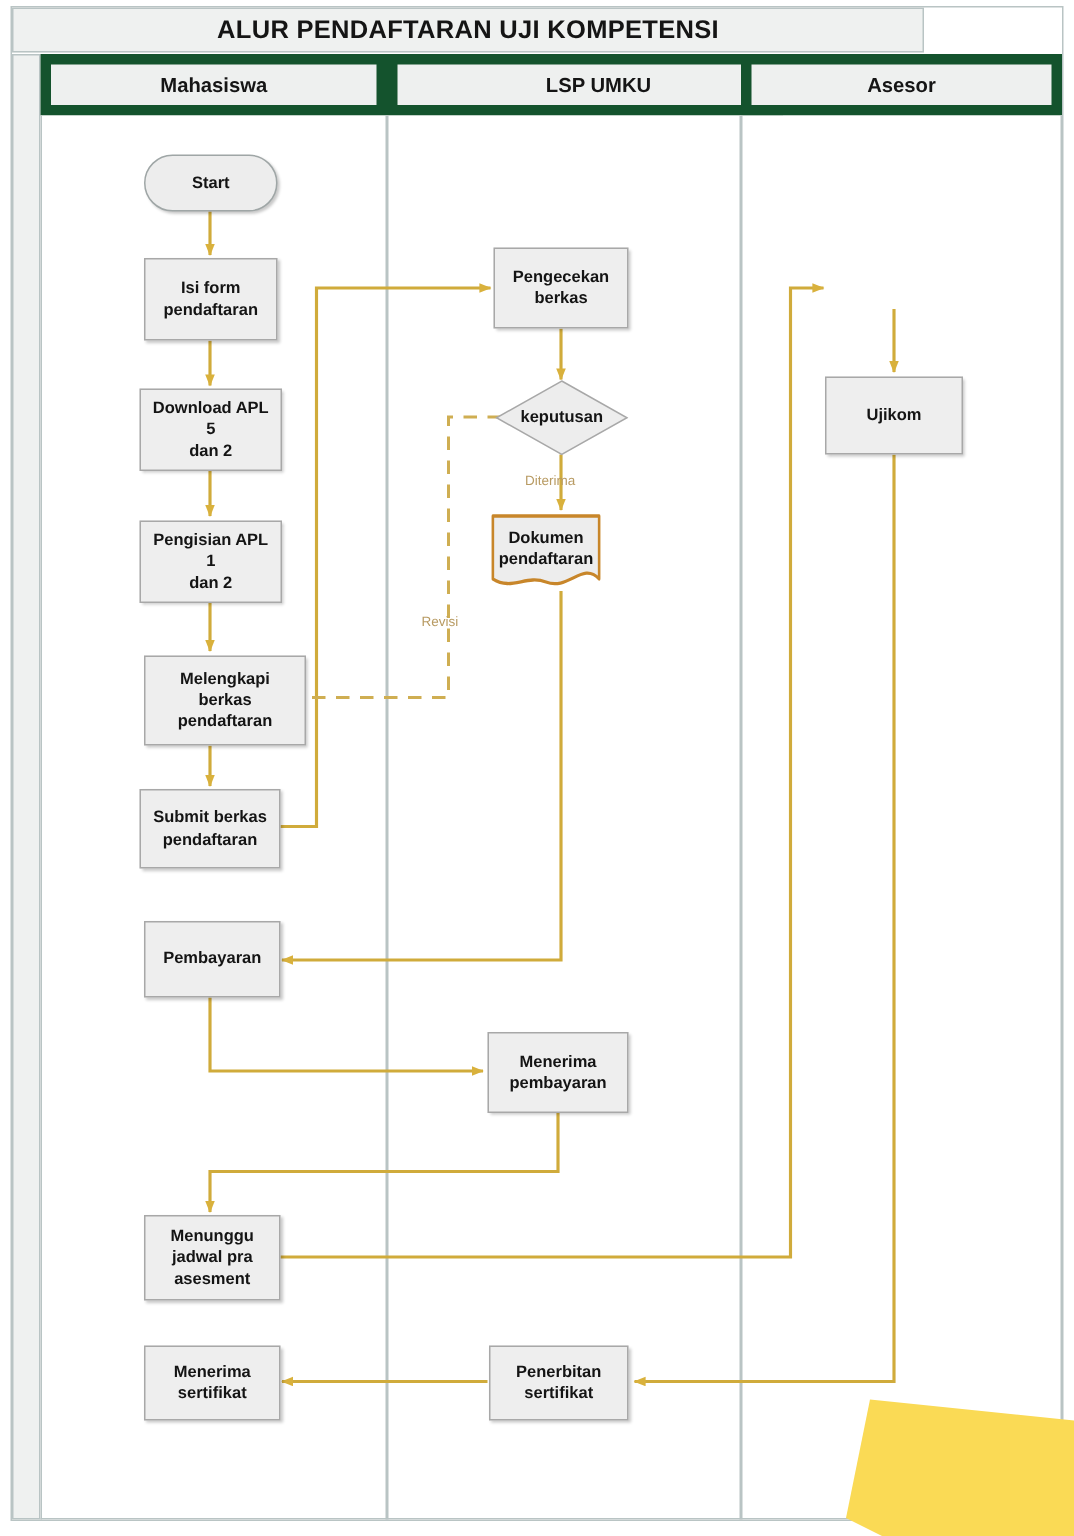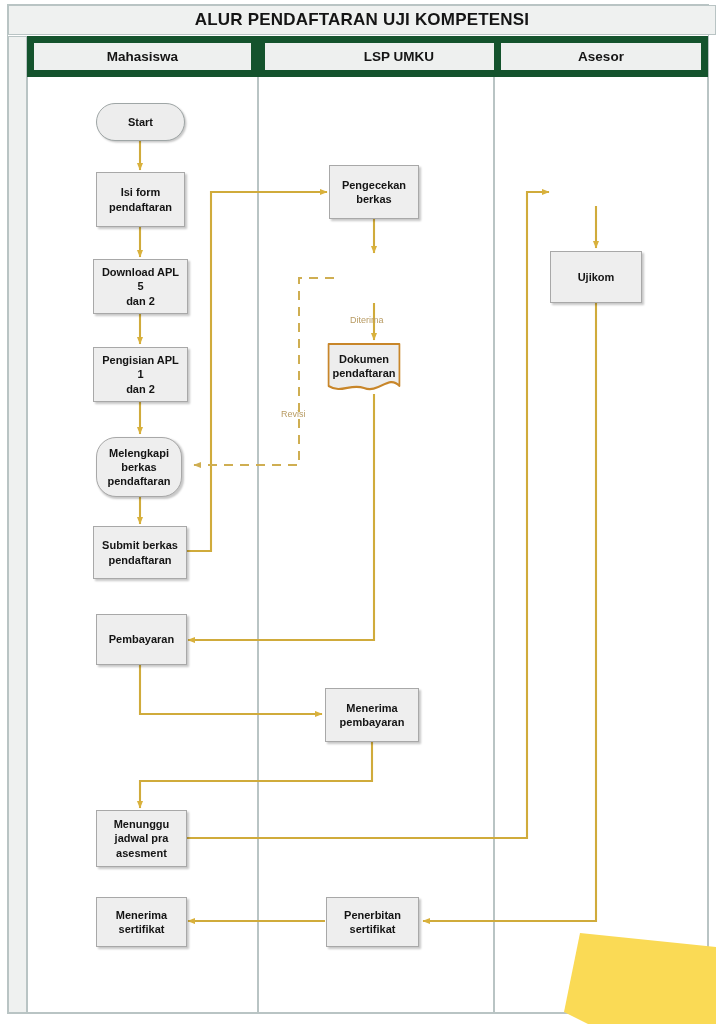--- a/index.html
+++ b/index.html
@@ -22,21 +22,21 @@
     left:7px; top:4px;
     width:702px; height:1010px;
     border:1px solid #b9c4c4;
     box-sizing:border-box;
     background:#ffffff;
   }
   
   .title-bar{
     position:absolute;
     left:8px; top:5px;
-    width:708px; height:30px;
+    width:608px; height:30px;
     background:#eff1f0;
     border:1px solid #b9c4c4;
     box-sizing:border-box;
     display:flex;align-items:center;justify-content:center;
   }
   .title-bar .title-text{
     font-size:17px;
     font-weight:bold;
     letter-spacing:.2px;
     color:#151515;
@@ -232,21 +232,21 @@
     </span>
   </div>
 
   <div class="node" style="left:93px;top:347px;width:95px;height:55px;">
     <span class="label">
       <span>Pengisian APL 1</span><br>
       <span>dan 2</span>
     </span>
   </div>
 
-  <div class="node" style="left:96px;top:437px;width:86px;height:60px;border-radius:20px;">
+  <div class="node" style="left:96px;top:437px;width:108px;height:60px;">
     <span class="label">
       <span>Melengkapi</span><br>
       <span>berkas</span><br>
       <span>pendaftaran</span>
     </span>
   </div>
 
   <div class="node" style="left:93px;top:526px;width:94px;height:53px;">
     <span class="label">
       <span>Submit berkas</span><br>
@@ -273,20 +273,26 @@
     </span>
   </div>
 
   <div class="node" style="left:329px;top:165px;width:90px;height:54px;text-align:center;">
     <span class="label">
       <span>Pengecekan</span><br>
       <span>berkas</span>
     </span>
   </div>
 
+  <div class="node decision" style="left:330px;top:253px;width:89px;height:51px;">
+    <svg class="diamond-svg" viewBox="0 0 89 51" preserveAspectRatio="none">
+      <polygon points="44.5,1 88,25.5 44.5,50 1,25.5" fill="#ededed" stroke="#a8a8a8" stroke-width="1"></polygon>
+    </svg>
+    <span class="label">keputusan</span>
+  </div>
 
   <div class="edge-label" style="left:350px;top:315px;">Diterima</div>
 
   <div class="node document" style="left:327px;top:342px;width:74px;height:53px;">
     <svg class="doc-svg" viewBox="0 0 94 53" preserveAspectRatio="none">
       <path d="M2,2 L92,2 L92,44 C78,32 66,52 47,46 C30,41 18,52 2,44 Z" fill="#ededed" stroke="#c8862a" stroke-width="2.2" stroke-linejoin="round"></path>
     </svg>
     <span class="label" style="margin-top:-5px;">
       <span>Dokumen</span><br>
       <span>pendaftaran</span>

